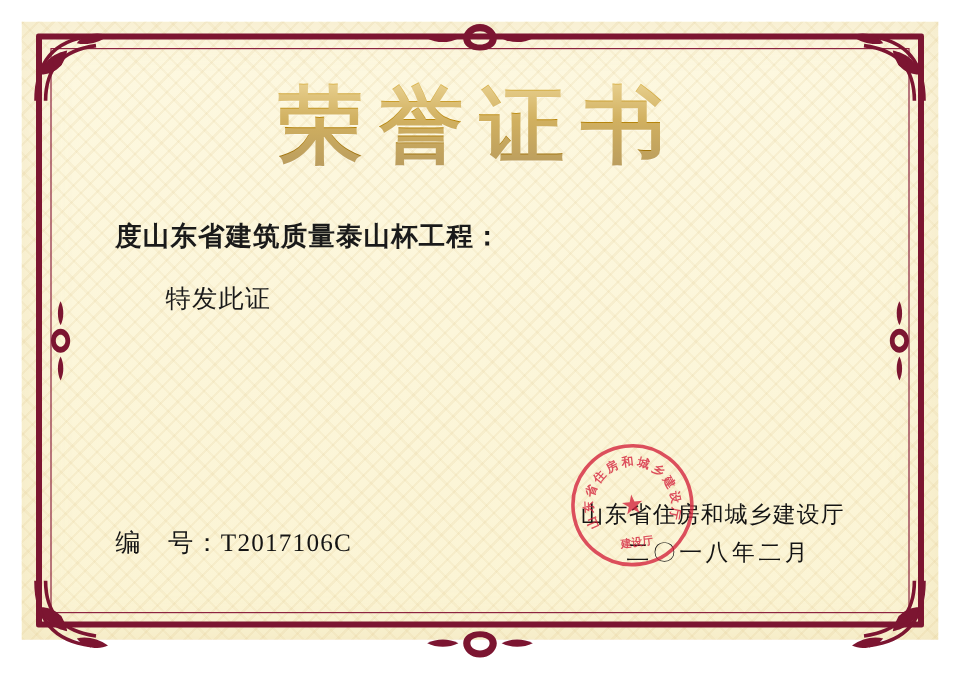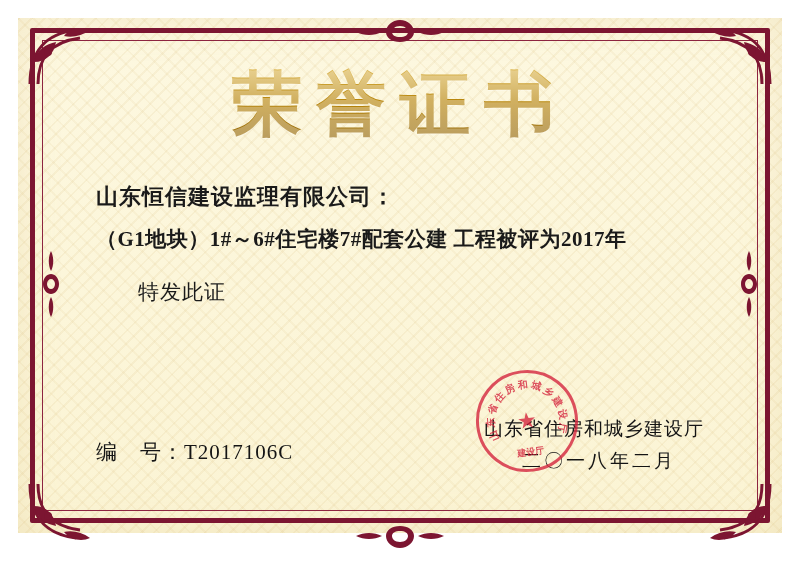--- a/index.html
+++ b/index.html
@@ -297,24 +297,21 @@
         <path d="M35 3 C29 3 25 7 25 11 C25 15 29 19 35 19 C41 19 45 15 45 11 C45 7 41 3 35 3 Z M35 7 C38 7 40 9 40 11 C40 13 38 15 35 15 C32 15 30 13 30 11 C30 9 32 7 35 7 Z"></path>
         <path d="M22 11 C16 8 8 8 2 11 C8 14 16 14 22 11 Z"></path>
         <path d="M48 11 C54 8 62 8 68 11 C62 14 54 14 48 11 Z"></path>
       </g>
     </svg>
   </div>
 
   <div class="title">荣誉证书</div>
 
   <div class="body-text">
-    <div class="salutation">山东恒信建设监理有限公司：</div>
-    <div class="para" style="text-indent:0;">
-      <span class="emph">（G1地块）1#～6#住宅楼7#配套公建 工程被评为2017年</span>
-    </div>
+    <div class="salutation">度山东省建筑质量泰山杯工程：</div>
     <div class="closing">特发此证</div>
   </div>
 
   <div class="serial">
     <span>编　号：</span><span>T2017106C</span>
   </div>
 
   <div class="issuer">山东省住房和城乡建设厅</div>
   <div class="issue-date">二〇一八年二月</div>
 

